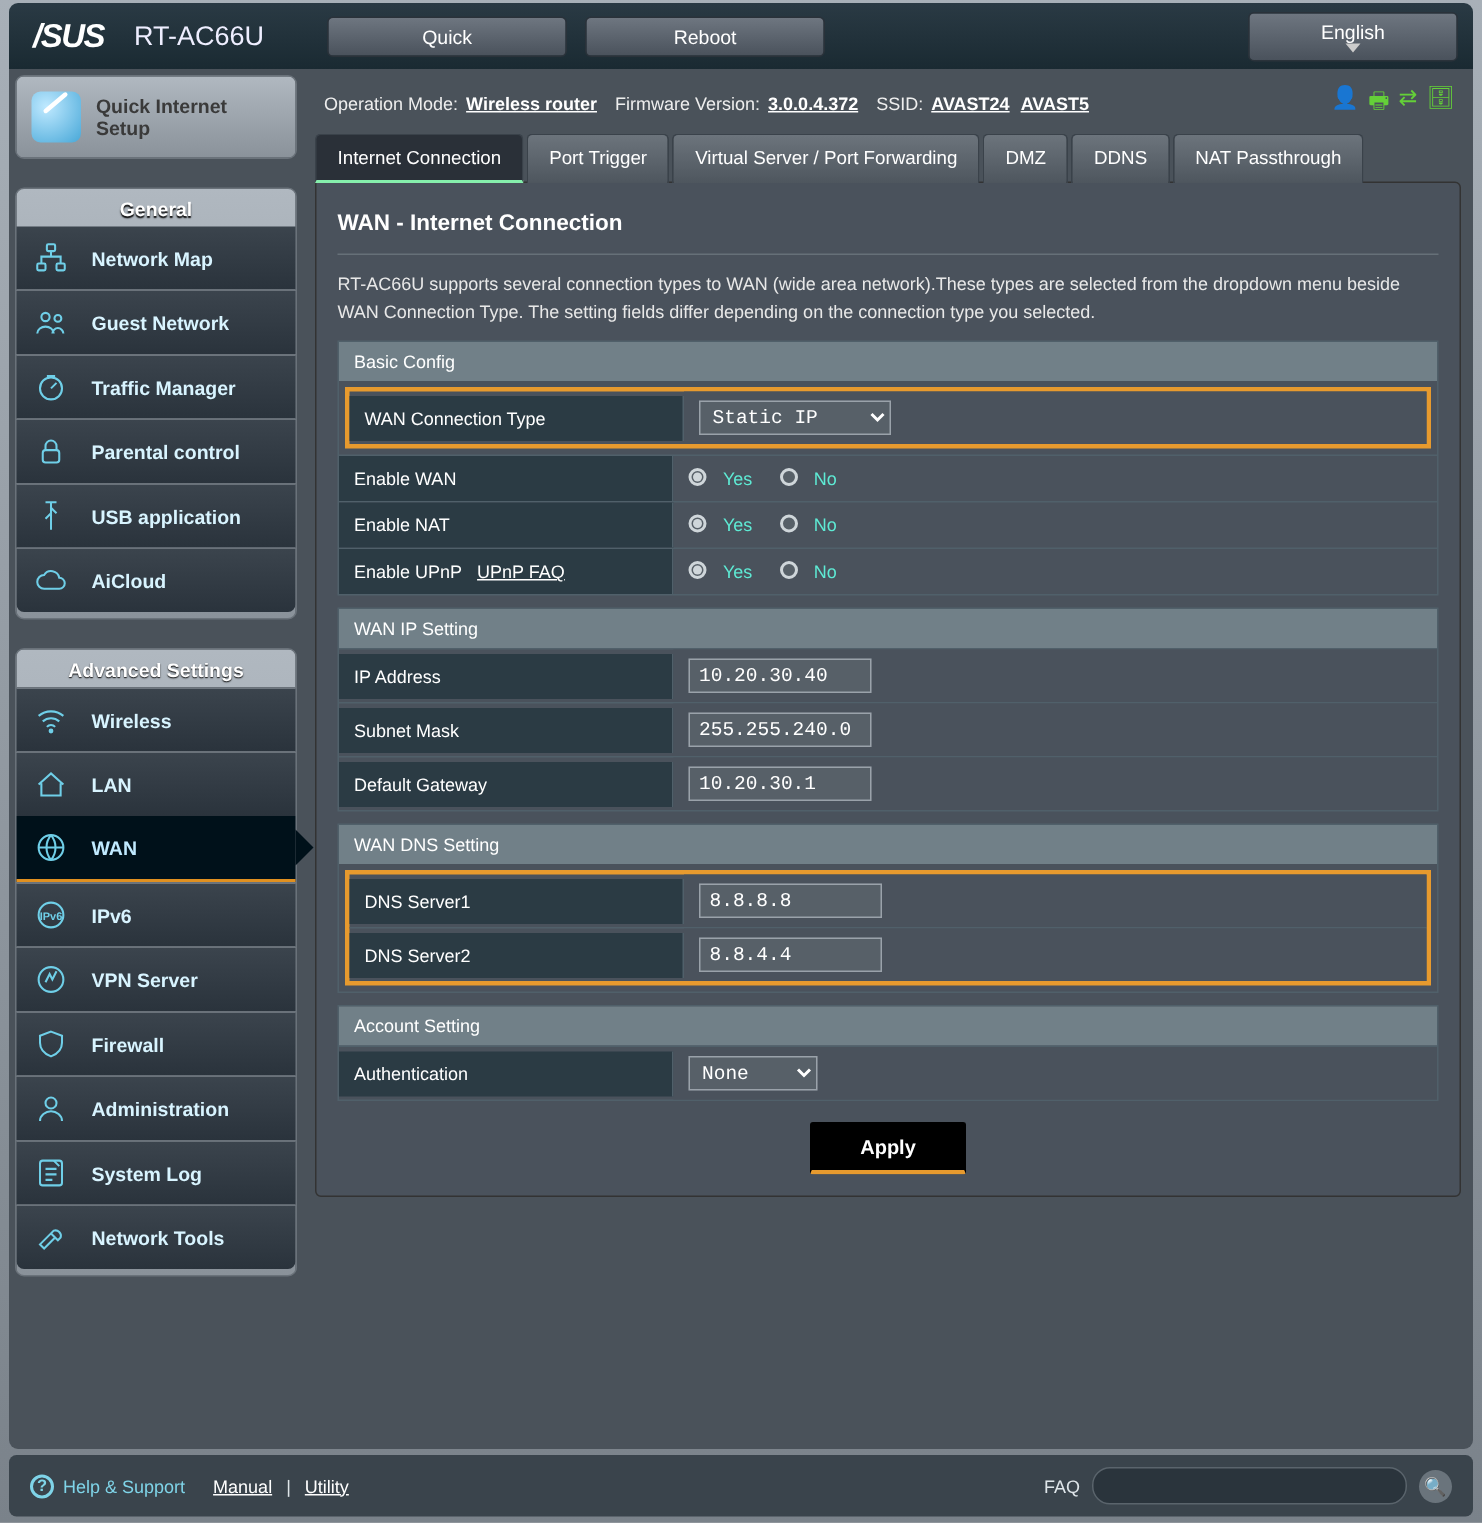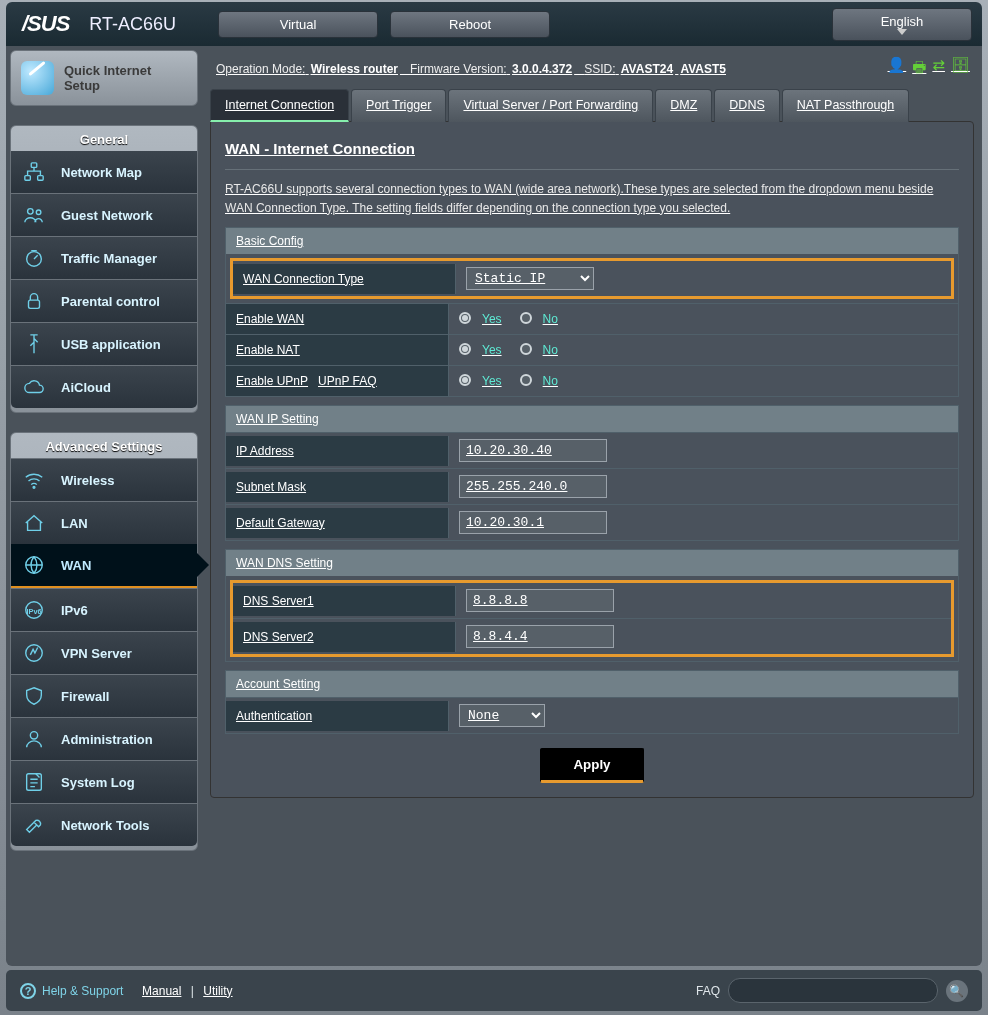--- a/index.html
+++ b/index.html
@@ -62,21 +62,21 @@
   content:""; position:absolute; right:-12px; top:50%; transform:translateY(-50%);
   border-top:12px solid transparent; border-bottom:12px solid transparent; border-left:12px solid #00111a;
 }
 .side-panel.general .menu-item:first-of-type{border-top:none; border-radius: 0;}
 .side-panel .menu-item:last-child{border-radius:0 0 5px 5px;}
 .side-panel:first-child{padding-bottom:0;}
 
 .mi-icon svg { width:24px; height:22px; stroke:#6fcfe8; fill:none; stroke-width:1.5; }
 
 
-.main { flex:1; padding: 6px 8px 12px 8px; text-decoration: underline; }
+.main { flex:1; padding: 6px 8px 12px 8px; }
 .infobar { font-size:12px; color:#eee; padding:4px 4px 8px 6px; display:flex; align-items:center;}
 .infobar a{ color:#fff; text-decoration:underline; font-weight:bold; margin:0 2px;}
 .infobar .icons { margin-left:auto; display:flex; gap:6px; color:#64d038;}
 .infobar .icons span{font-size:15px;}
 
 .tabs { display:flex; gap:2px;}
 .tab {
   background: linear-gradient(#6c747c,#4e565e);
   padding:8px 14px; font-size:12.5px; color:#fff; border-radius:4px 4px 0 0;
   cursor:pointer; border:1px solid #3a424a; border-bottom:none;
@@ -96,21 +96,21 @@
 .row .label a{color:#fff; text-decoration:underline; margin-left:10px;}
 
 .select {
   font-family: "Courier New", monospace; font-size:13px;
   background:#576068; color:#fff; border:1px solid #9aa2aa;
   padding:2px 4px; min-width:128px;
 }
 .input {
   font-family:"Courier New", monospace; font-size:13px;
   background:#576068; color:#fff; border:1px solid #9aa2aa;
-  padding:3px 6px; width:148px;
+  padding:3px 6px; width:122px;
 }
 .input.wide { width:180px; }
 .radio { appearance:none; width:12px;height:12px;border-radius:50%;border:2px solid #cfd6da;vertical-align:middle;margin-right:3px; position:relative; background:#576068;}
 .radio:checked::after{content:"";position:absolute;inset:1px;border-radius:50%;background:#cfd6da;}
 .radio-label{color:#5eead4;font-size:12px;margin-right:10px;}
 
 .highlight-orange { border:3px solid #e79a2e; padding:0; }
 .highlight-orange .row { border-top:none;}
 .highlight-wrap { border:3px solid #e79a2e; }
 .highlight-wrap .row:first-child .label, .highlight-wrap .row:first-child .value{border-top:none;}
@@ -139,21 +139,21 @@
 .footer .faq-input{ background:#2a343c; border:1px solid #5a646c; border-radius:12px; padding:4px 10px; width:210px; color:#fff;}
 .footer .go-btn{ width:22px;height:22px;border-radius:50%;background:#6a747c;color:#fff;border:none;display:flex;align-items:center;justify-content:center;font-size:12px;}
 </style>
 </head>
 <body>
 
 <div class="container">
   <div class="topbar">
     <span class="logo">/SUS</span>
     <span class="model">RT-AC66U</span>
-    <button class="top-btn">Virtual</button>
+    <button class="top-btn">Quick</button>
     <button class="top-btn">Reboot</button>
     <div class="lang-btn">
       <span>English</span>
       <span class="tri-down"></span>
     </div>
   </div>
 
   <div class="body">
     <div class="sidebar">
       <div class="side-panel" style="padding-bottom:0">

